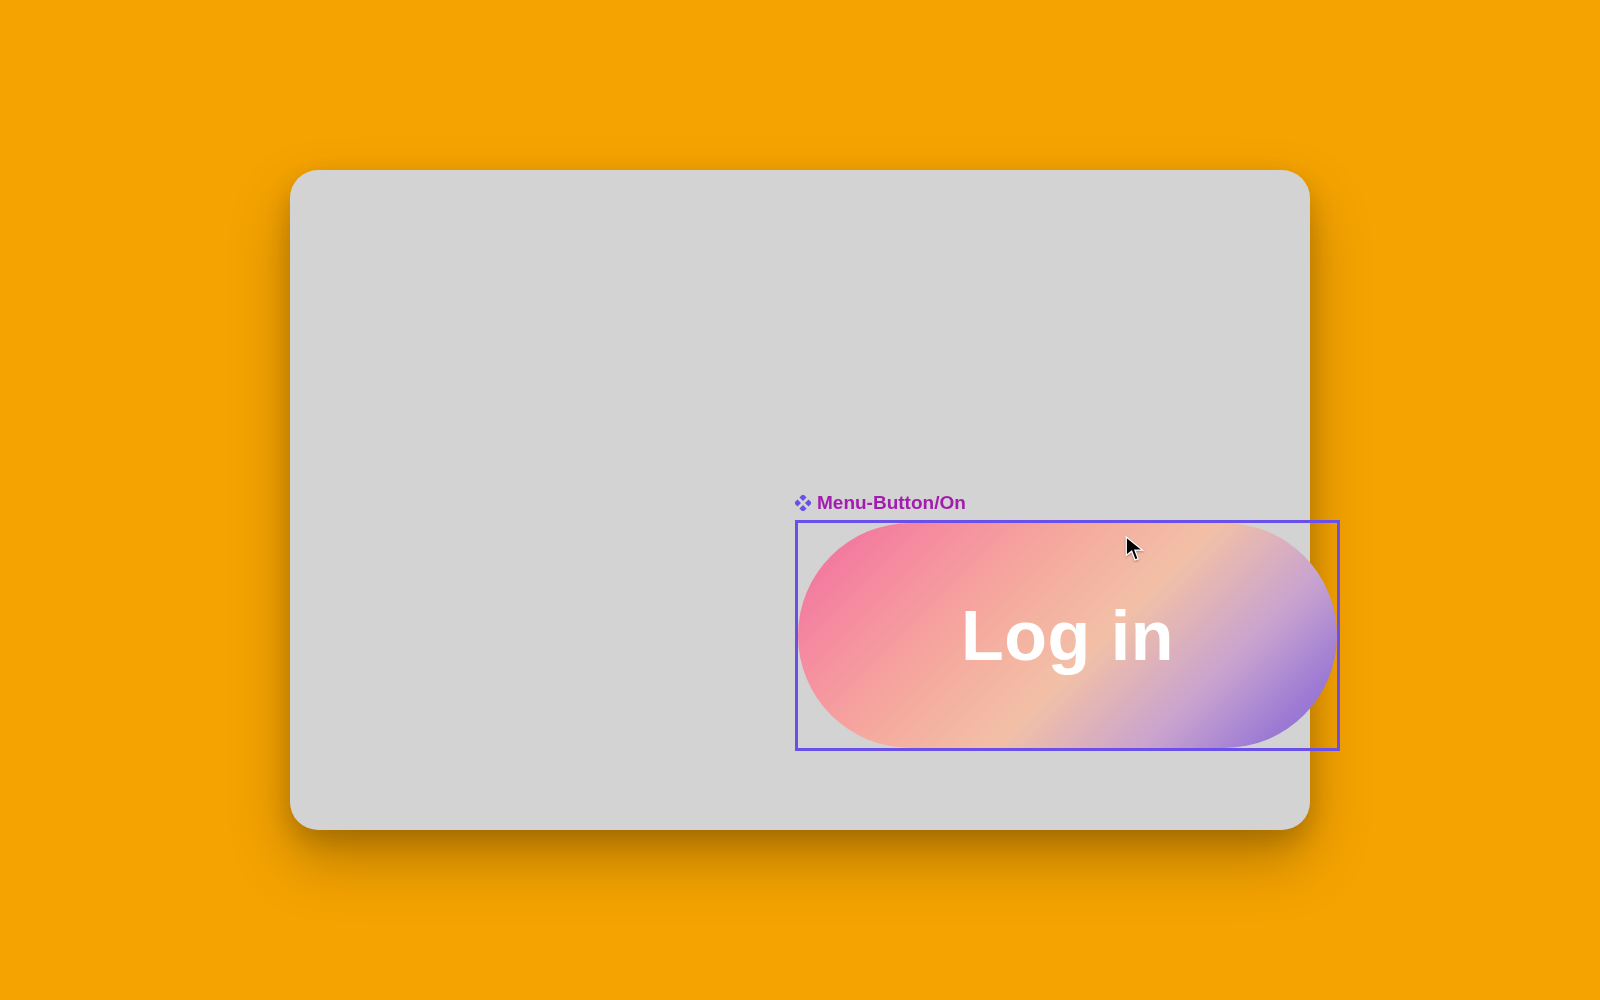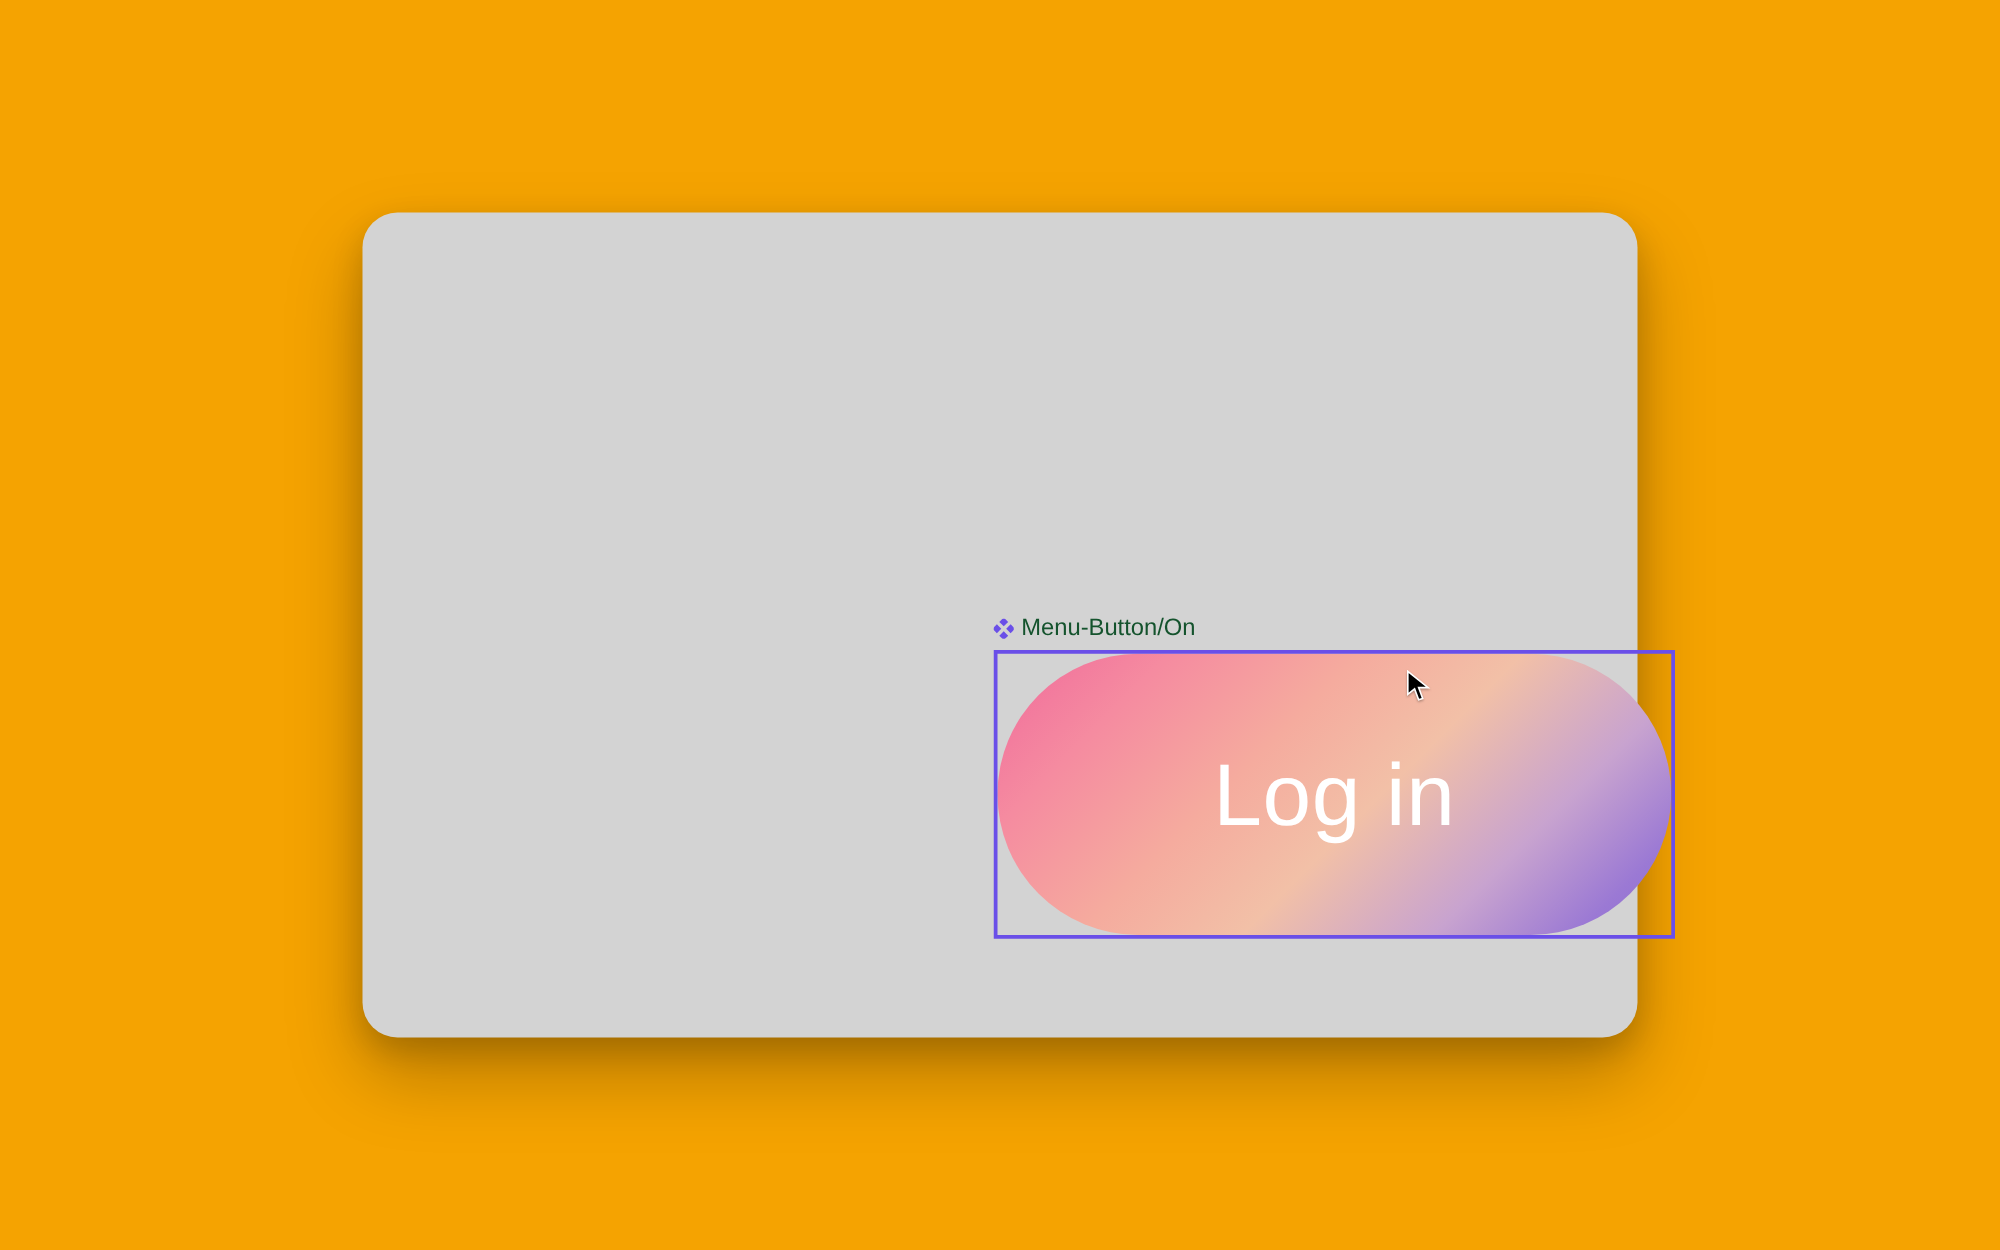--- a/index.html
+++ b/index.html
@@ -36,23 +36,23 @@
       height: 231px;
     }
     
     .selection-label {
       position: absolute;
       top: -28px;
       left: 0;
       display: flex;
       align-items: center;
       gap: 6px;
-      color: #14532d;
+      color: #a21caf;
       font-size: 19px;
-      font-weight: 400;
+      font-weight: 700;
     }
     
     .component-icon {
       width: 16px;
       height: 16px;
       display: inline-flex;
       align-items: center;
       justify-content: center;
     }
     
@@ -81,21 +81,21 @@
         #f5ab9e 38%, 
         #f2c0a7 55%, 
         #c8a3cf 75%, 
         #9b79d4 90%, 
         #8a6dd0 100%);
       display: flex;
       align-items: center;
       justify-content: center;
       color: #ffffff;
       font-size: 70px;
-      font-weight: 400;
+      font-weight: 700;
       letter-spacing: 0.5px;
       cursor: pointer;
       user-select: none;
     }
     
     .cursor {
       position: absolute;
       left: 835px;
       top: 366px;
       width: 22px;

